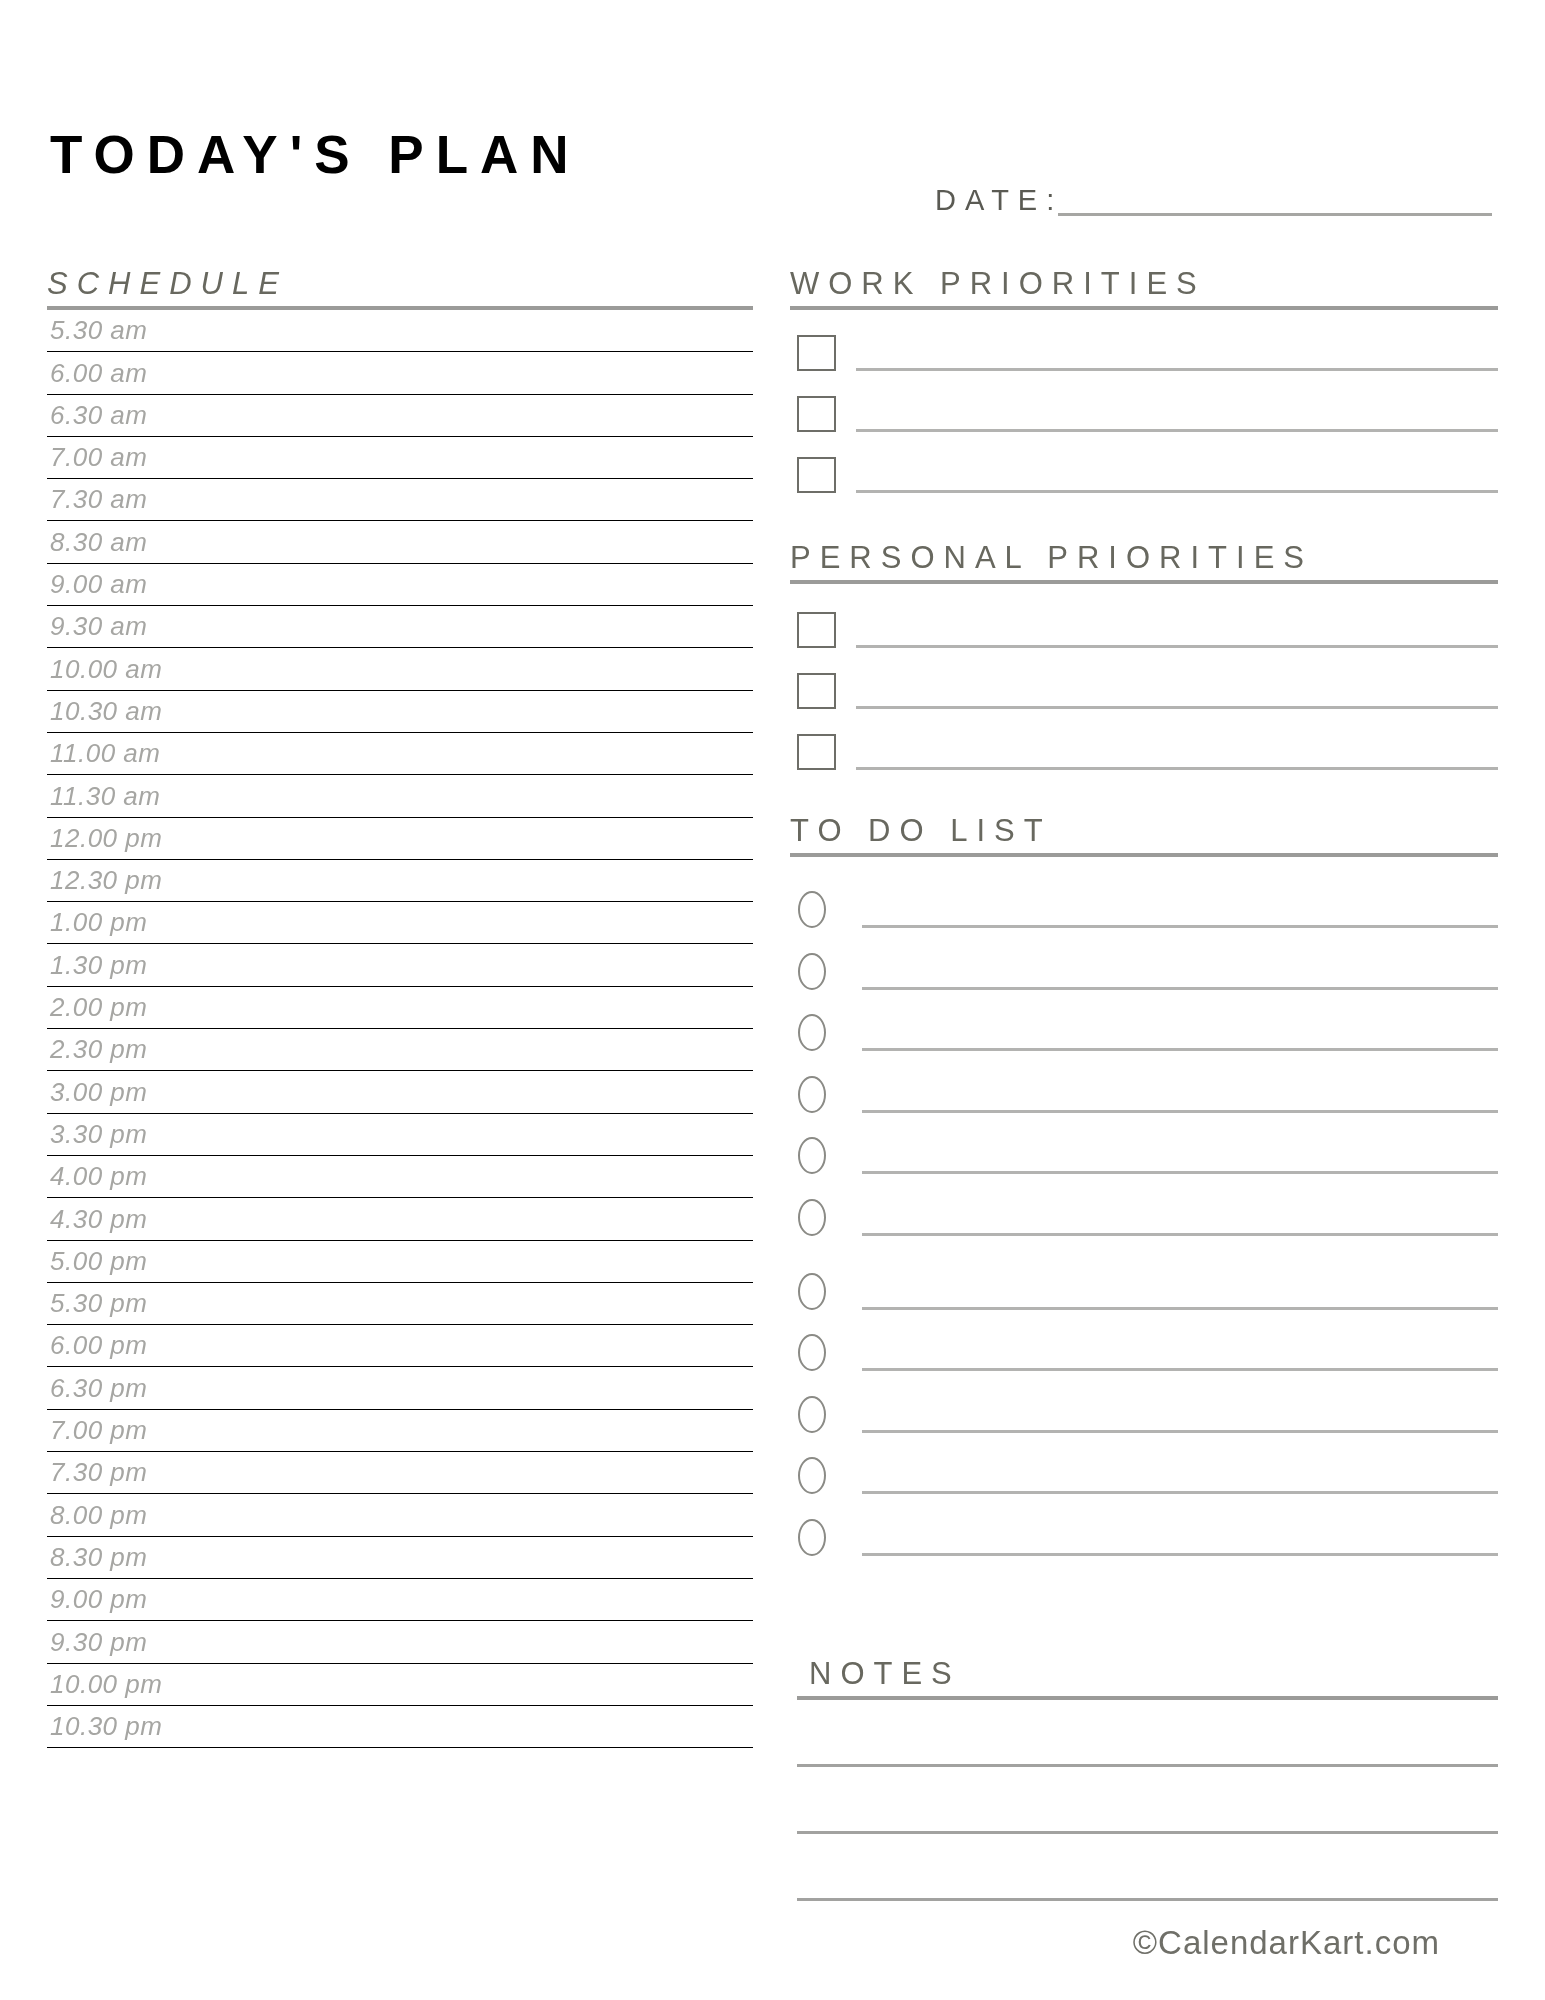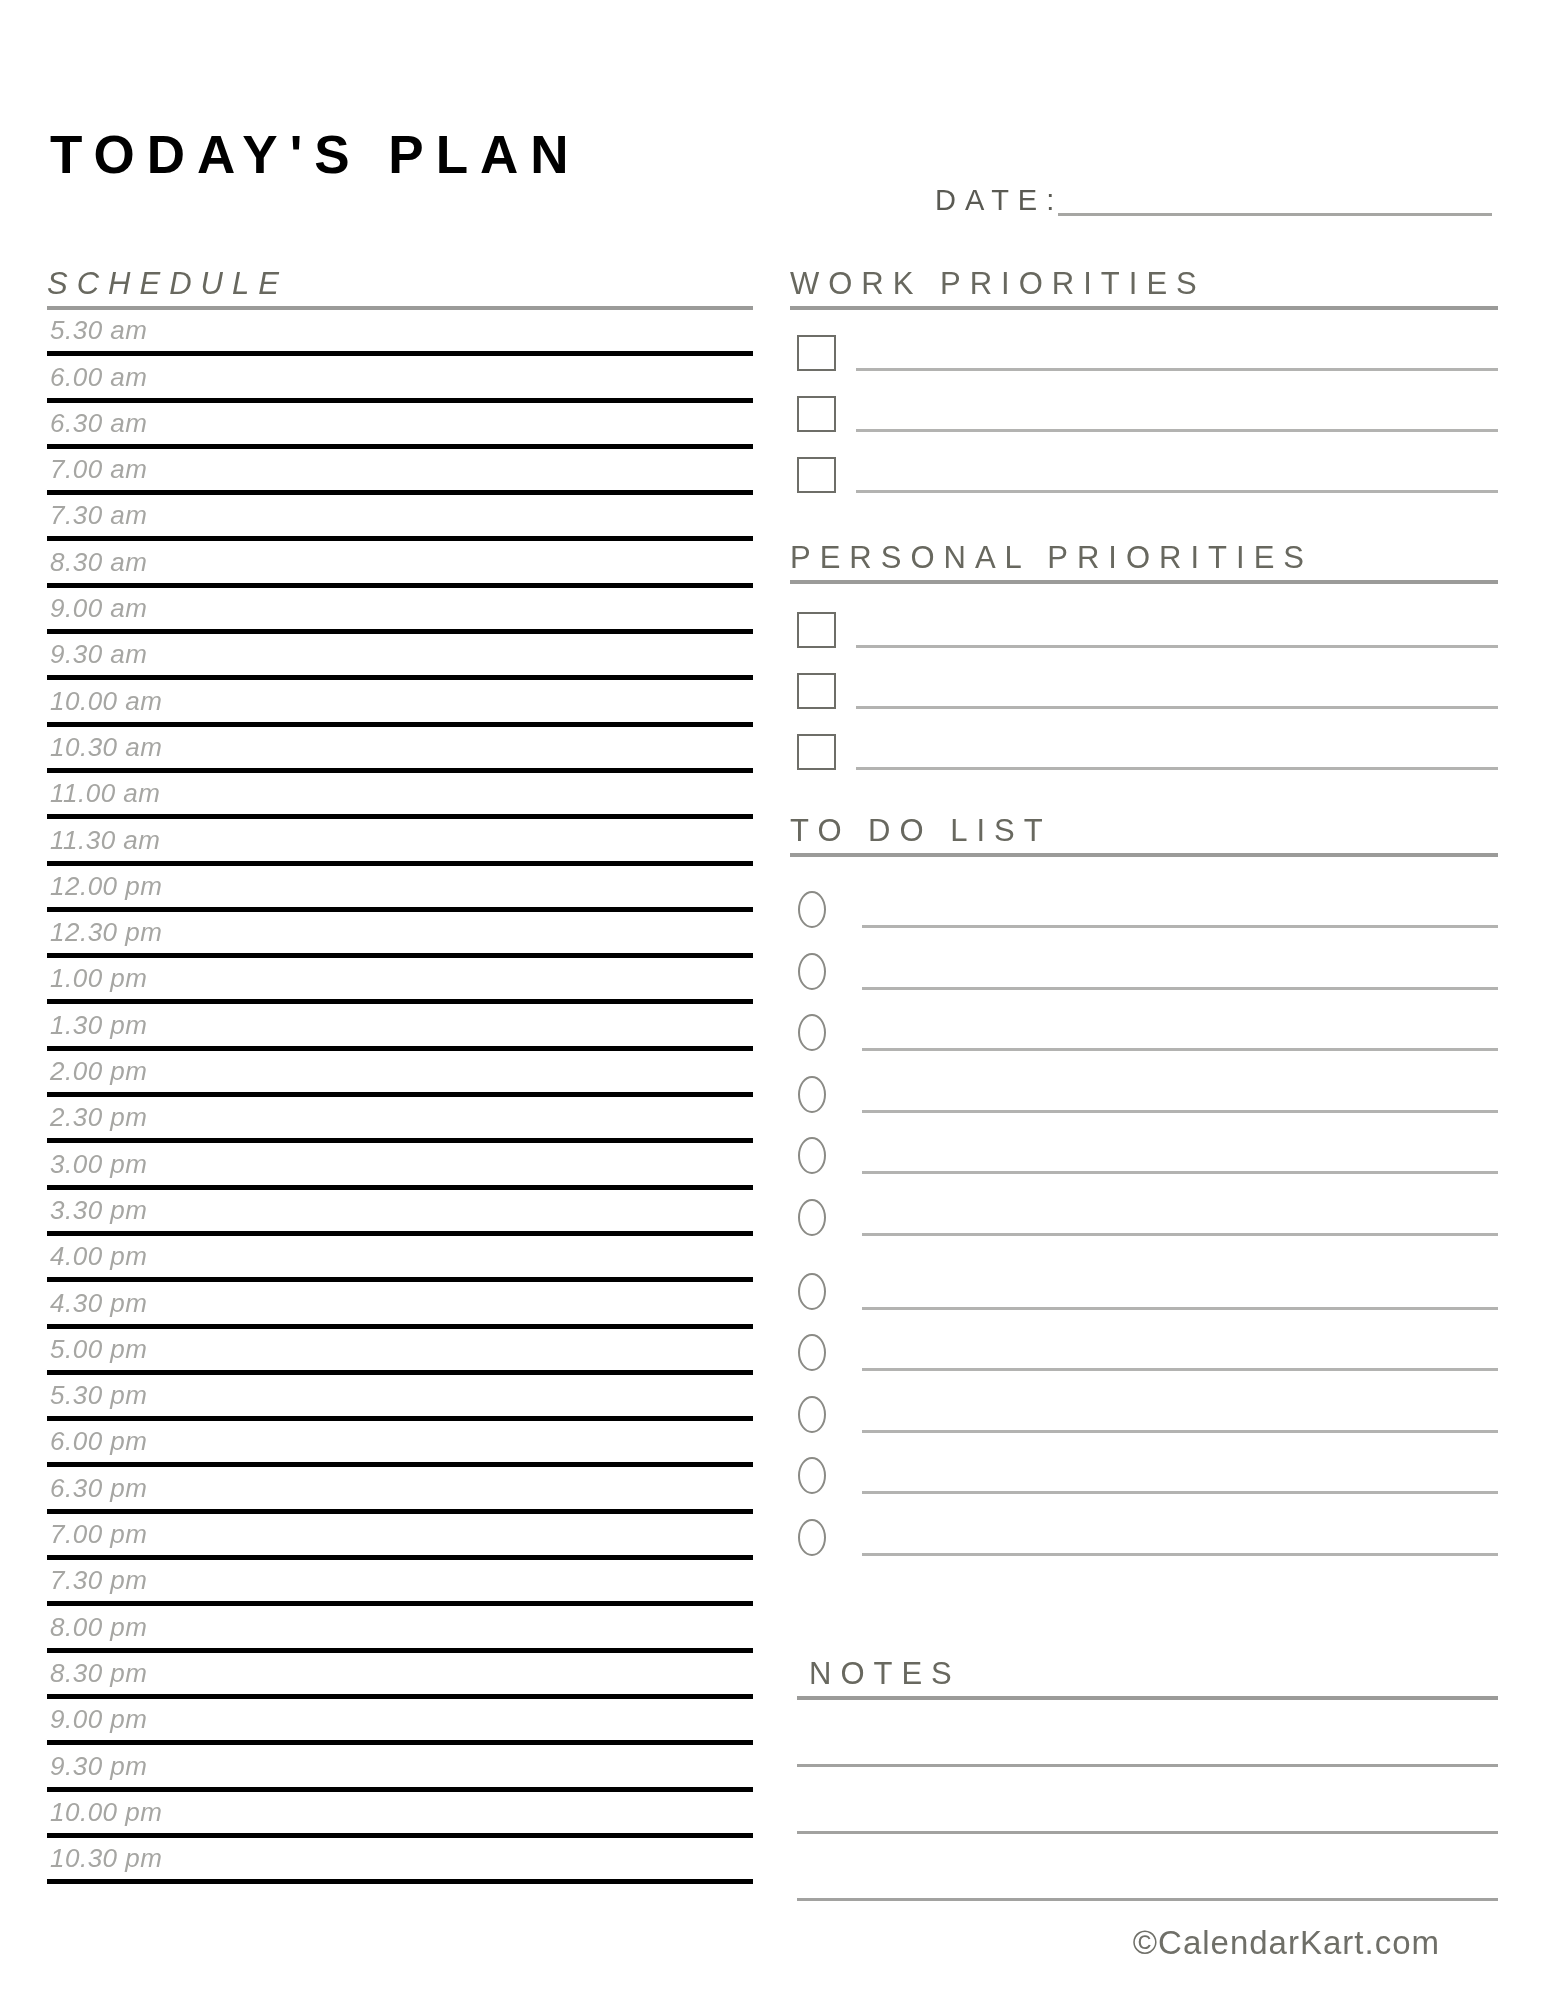--- a/index.html
+++ b/index.html
@@ -24,21 +24,21 @@
   }
   
   .sec-heading {
     display:block; font-size:31px; letter-spacing:9px; color:#68685f;
     font-weight:500; line-height:38px; margin:0; white-space:nowrap;
   }
   .sec-rule { height:4px; background:#9b9b99; margin-top:3px; }
   
   .schedule { position:absolute; left:47px; top:265px; width:706px;font-style:italic; }
   .srow {
-    height:41.3px; border-bottom:5px solid #000000;
+    height:41.3px; border-bottom:1px solid #000000;
     display:flex; align-items:flex-end;
   }
   .srow .time {
     font-size:26px; color:#a6a6a3; line-height:1;
     padding-left:3px; position:relative; top:-8px; letter-spacing:0.5px;
   }
   
   .rsec { position:absolute; width:708px; left:790px; }
   .work     { top:265px; }
   .personal { top:539px; }

